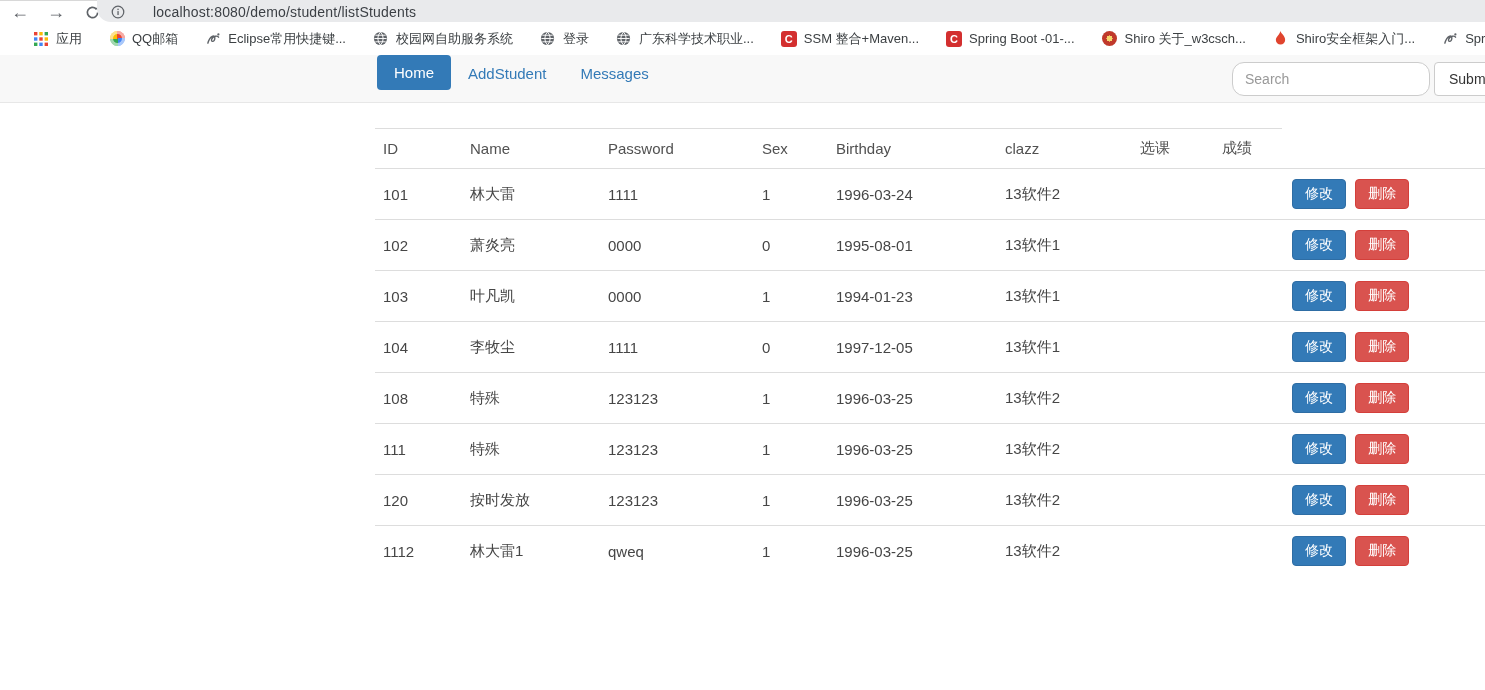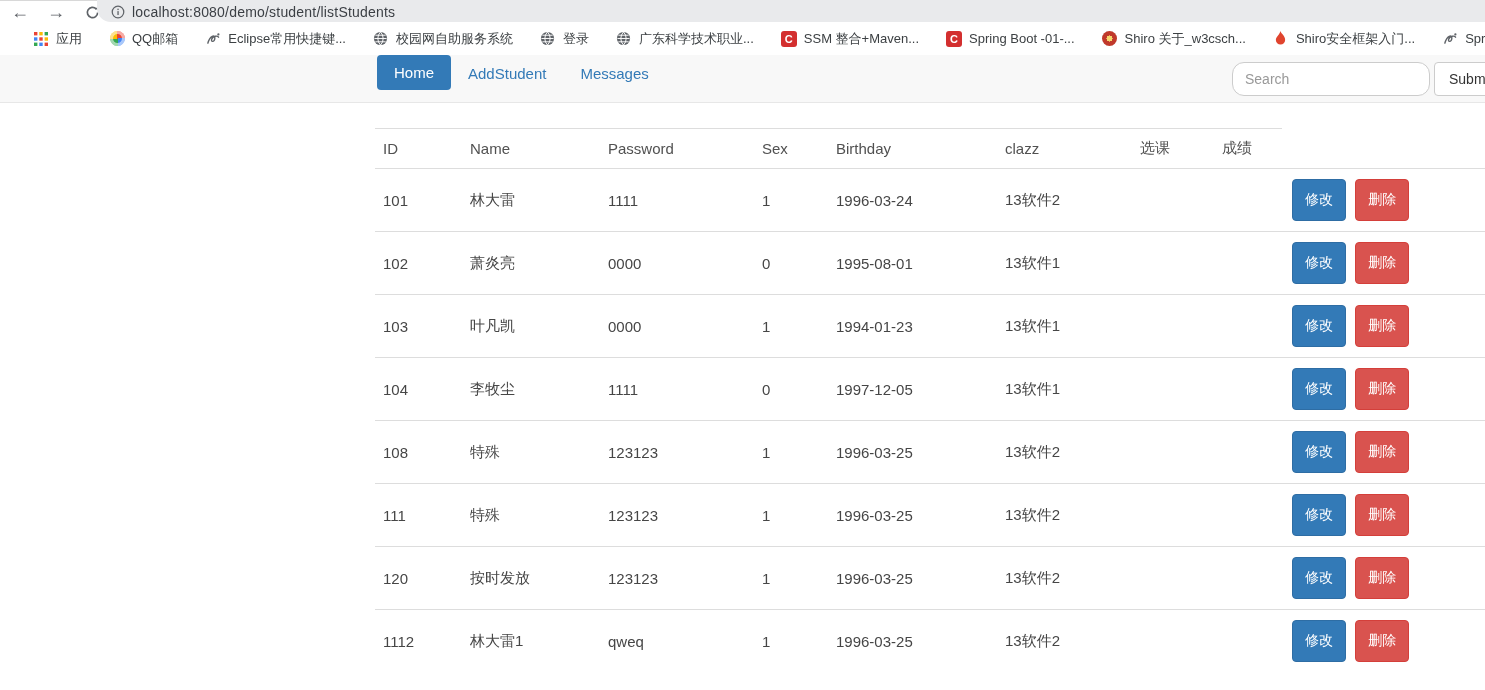--- a/index.html
+++ b/index.html
@@ -6,21 +6,21 @@
   html,body { width:1485px; height:690px; overflow:hidden; background:#fff;
               font-family:"Liberation Sans","DejaVu Sans",sans-serif; }
 
   
   .chrome-top { position:relative; height:22px; background:#fff; border-top:1px solid #d8d8d8; }
   .nav-icons { position:absolute; left:10px; top:0; height:22px; display:flex; align-items:center; gap:16px; }
   .nav-icon { width:20px; height:20px; display:flex; align-items:center; justify-content:center;
               color:#5f6368; font-size:18px; cursor:pointer; }
   .omnibox { position:absolute; left:97px; right:-30px; top:-16px; height:37px;
              background:#e9eaec; border-radius:0 0 0 14px; display:flex; align-items:flex-end; }
-  .omnibox-inner { display:flex; align-items:center; height:21px; padding-left:14px; gap:7px; }
+  .omnibox-inner { display:flex; align-items:center; height:21px; padding-left:14px; gap:28px; }
   .url-text { font-size:14px; color:#3b3f44; letter-spacing:.2px; }
 
   
   .bookmarks { height:33px; background:#fff; display:flex; align-items:center;
                padding-left:9px; gap:9px; white-space:nowrap; overflow:hidden;margin-left:15px; }
   .bm-item { display:flex; align-items:center; gap:7px; padding:3px 9px; font-size:13px;
              color:#3c4043; cursor:pointer; flex:0 0 auto; }
   .bm-icon { width:16px; height:16px; display:inline-flex; align-items:center; justify-content:center; }
   .icon-chrome-ball { width:15px; height:15px; border-radius:50%;
       background:conic-gradient(#ea4335 0 25%, #4285f4 25% 50%, #34a853 50% 75%, #fbbc05 75% 100%);
@@ -45,21 +45,21 @@
 
   
   .content { position:relative; height:587px; background:#fff; }
   table.students { margin:25px 0 0 375px; width:1110px; border-collapse:collapse;
       font-size:15px; color:#464646; table-layout:fixed; }
   th { text-align:left; font-weight:400; color:#515151; padding:10px 8px;
        border-top:1px solid #ddd; border-bottom:1px solid #ddd; }
   th.no-top { border-top:none; }
   td { padding:10px 8px; border-top:1px solid #ddd; vertical-align:middle; }
   td.actions-cell { padding-left:10px; }
-  .btn { display:inline-block; border-radius:4px; padding:11px 12px; font-size:14px;
+  .btn { display:inline-block; border-radius:4px; padding:5px 12px; font-size:14px;
          color:#fff; border:1px solid transparent; cursor:pointer; font-family:inherit; }
   .btn-edit { background:#337ab7; border-color:#2e6da4; margin-right:5px; }
   .btn-del  { background:#d9534f; border-color:#d43f3a; }
 </style>
 </head>
 <body>
 
 <div class="chrome-top">
   <div class="nav-icons">
     <span class="nav-icon">←</span>

